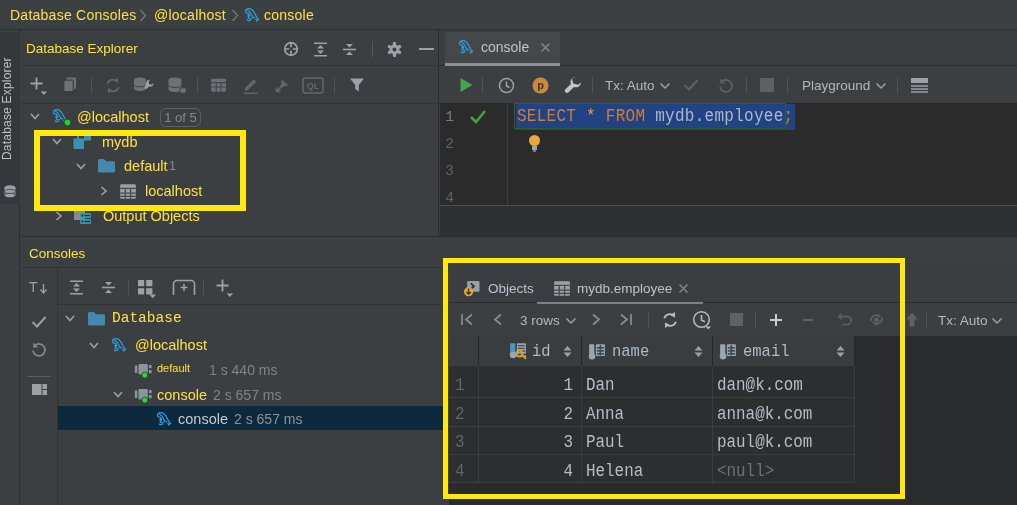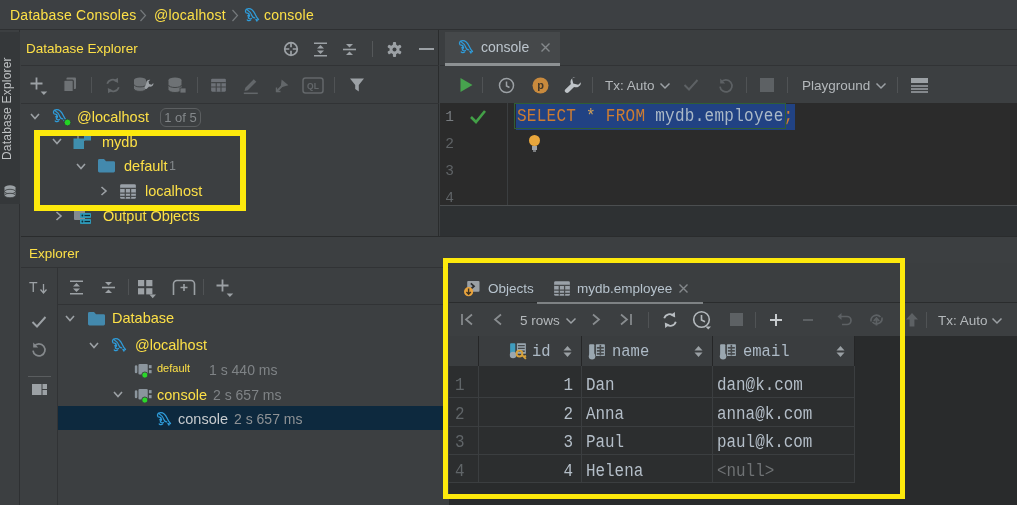--- a/index.html
+++ b/index.html
@@ -295,21 +295,21 @@
   <path d="M5 13 H10 M5 15 H10" stroke="#c7cbce" stroke-width="1.5"></path>
   <path d="M6 17 H9" stroke="#9ca1a5" stroke-width="1.4"></path>
 </svg>
 
 <div class="abs" style="left:440px;top:205px;width:577px;height:1.5px;background:#4b4e50;"></div>
 <div class="abs" style="left:440px;top:206px;width:577px;height:30px;background:#2e3133;"></div>
 
 <div class="abs" style="left:21px;top:236px;width:996px;height:1px;background:#2a2c2d;"></div>
 
 <div class="abs" style="left:21px;top:237px;width:996px;height:268px;background:#3c3f41;"></div>
-<div class="abs txt" style="left:29px;top:246px;font-size:13.5px;">Explorer</div>
+<div class="abs txt" style="left:29px;top:246px;font-size:13.5px;">Consoles</div>
 <div class="abs" style="left:21px;top:267px;width:996px;height:1px;background:#313335;"></div>
 
 <div class="abs" style="left:57px;top:268px;width:1px;height:237px;background:#313335;"></div>
 <div class="abs" style="left:29px;top:279px;color:#9ca1a5;font-size:14px;">T</div>
 <svg class="abs" style="left:39px;top:283px" width="9" height="12" viewBox="0 0 9 12">
       <path d="M4.5 1 V9 M1.5 6.5 L4.5 10 L7.5 6.5" fill="none" stroke="#9ca1a5" stroke-width="1.3"></path>
     </svg>
 <svg class="abs" style="left:31px;top:315px" width="16" height="14" viewBox="0 0 16 14">
       <path d="M1.5 7 L6 11.5 L14.5 2" fill="none" stroke="#9ca1a5" stroke-width="1.9"></path>
     </svg>
@@ -352,21 +352,21 @@
   <path d="M11.6 15.4 H18.2 L14.9 19 Z" fill="#9ca1a5"></path>
 </svg>
 <div class="abs" style="left:57px;top:304px;width:390px;height:1px;background:#313335;"></div>
 
 <svg class="abs" style="left:64px;top:312px" width="12" height="13" viewBox="0 0 12 13">
       <path d="M2 4 L6 8.5 L10 4" fill="none" stroke="#9ca1a5" stroke-width="1.6"></path>
     </svg>
 <svg class="abs" style="left:87px;top:310px" width="19" height="17" viewBox="0 0 19 17">
   <path d="M1 3.5 a1.4 1.4 0 0 1 1.4 -1.4 H7 L9 4.2 H16.6 A1.4 1.4 0 0 1 18 5.6 V14 a1.4 1.4 0 0 1 -1.4 1.4 H2.4 A1.4 1.4 0 0 1 1 14 Z" fill="#4389ad"></path>
 </svg>
-<div class="abs txt" style="left:112px;top:310px;font-size:14.5px;">Database</div>
+<div class="abs txt" style="left:112px;top:310px;font-size:14.5px;font-family:Liberation Mono, monospace;">Database</div>
 
 <svg class="abs" style="left:88px;top:339px" width="12" height="13" viewBox="0 0 12 13">
       <path d="M2 4 L6 8.5 L10 4" fill="none" stroke="#9ca1a5" stroke-width="1.6"></path>
     </svg>
 <svg class="abs" style="left:109px;top:336px" width="19" height="19" viewBox="0 0 16 16">
       <use href="#dolphin"></use>
     </svg>
 <div class="abs txt" style="left:135px;top:337px;font-size:14.5px;">@localhost</div>
 
 <svg class="abs" style="left:133px;top:361px" width="20" height="17" viewBox="0 0 16 15">
@@ -411,21 +411,21 @@
     </svg>
 <div class="abs" style="left:537px;top:302px;width:166px;height:3.5px;background:#7e8284;"></div>
 
 <div class="abs" style="left:449px;top:304px;width:568px;height:32px;background:#3c3f41;"></div>
 <svg class="abs" style="left:460px;top:312px" width="14" height="15" viewBox="0 0 14 15">
       <path d="M2 2 V13 M12 2.5 L6 7.5 L12 12.5" fill="none" stroke="#898d90" stroke-width="1.7"></path>
     </svg>
 <svg class="abs" style="left:492px;top:312px" width="11" height="15" viewBox="0 0 11 15">
       <path d="M9 2.5 L3 7.5 L9 12.5" fill="none" stroke="#898d90" stroke-width="1.7"></path>
     </svg>
-<div class="abs txt" style="left:520px;top:313px;font-size:13.5px;color:#b4b8bb;">5 rows</div>
+<div class="abs txt" style="left:520px;top:313px;font-size:13.5px;color:#b4b8bb;">3 rows</div>
 <svg class="abs" style="left:565px;top:317px" width="12" height="8" viewBox="0 0 12 8">
       <path d="M1.5 1.5 L6 6 L10.5 1.5" fill="none" stroke="#9ca1a5" stroke-width="1.5"></path>
     </svg>
 <svg class="abs" style="left:591px;top:312px" width="11" height="15" viewBox="0 0 11 15">
       <path d="M2 2.5 L8 7.5 L2 12.5" fill="none" stroke="#898d90" stroke-width="1.7"></path>
     </svg>
 <svg class="abs" style="left:619px;top:312px" width="14" height="15" viewBox="0 0 14 15">
       <path d="M2 2.5 L8 7.5 L2 12.5 M12 2 V13" fill="none" stroke="#898d90" stroke-width="1.7"></path>
     </svg>
 <div class="abs" style="left:648px;top:312px;width:1px;height:16px;background:#505355;"></div>

